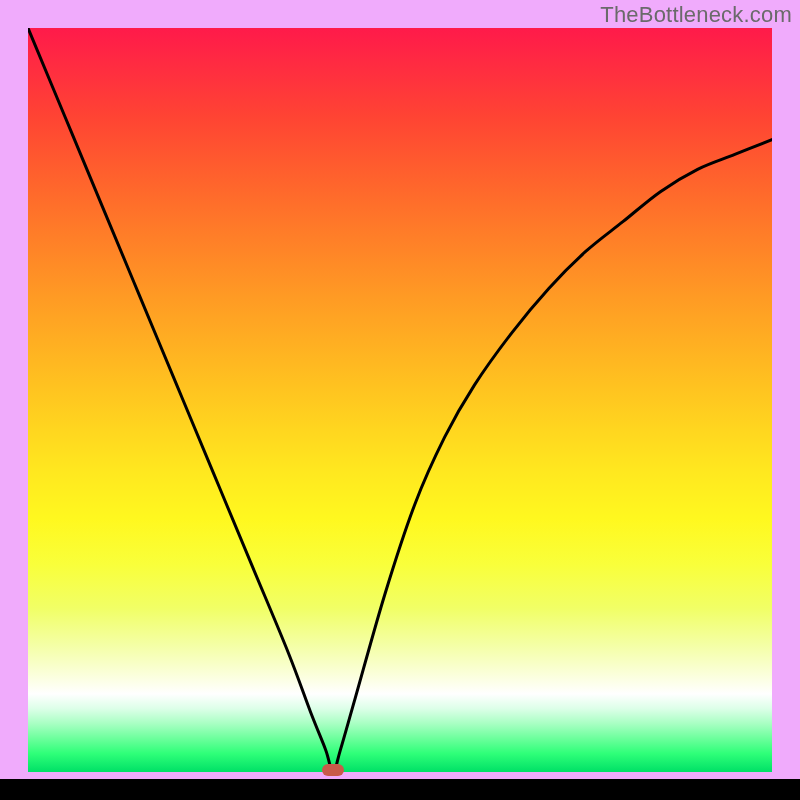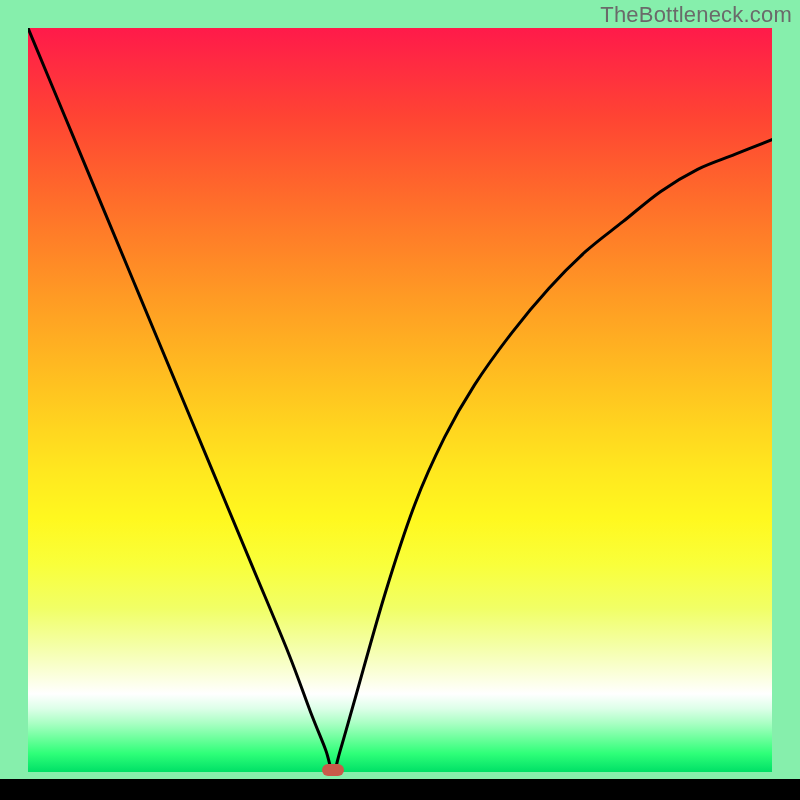--- a/index.html
+++ b/index.html
@@ -8,21 +8,21 @@
     width: 800px;
     height: 800px;
     overflow: hidden;
     font-family: Arial, Helvetica, sans-serif;
     background: #000;
   }
   .frame {
     position: relative;
     width: 800px;
     height: 779px;
-    background: #86efac;
+    background: #f0abfc;
     text-decoration: underline;
   }
   .plot {
     position: absolute;
     left: 28px;
     top: 28px;
     width: 744px;
     height: 744px;
     background: linear-gradient(to bottom,
       #ff1a4a 0%,

